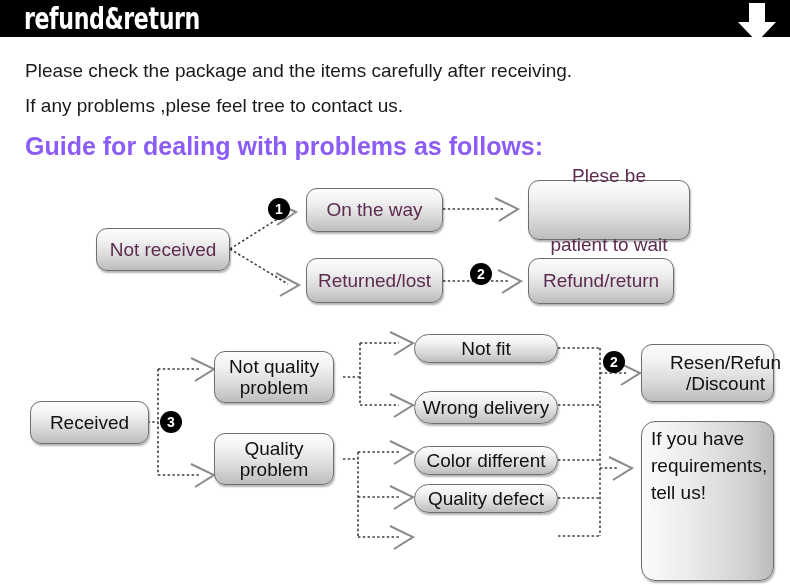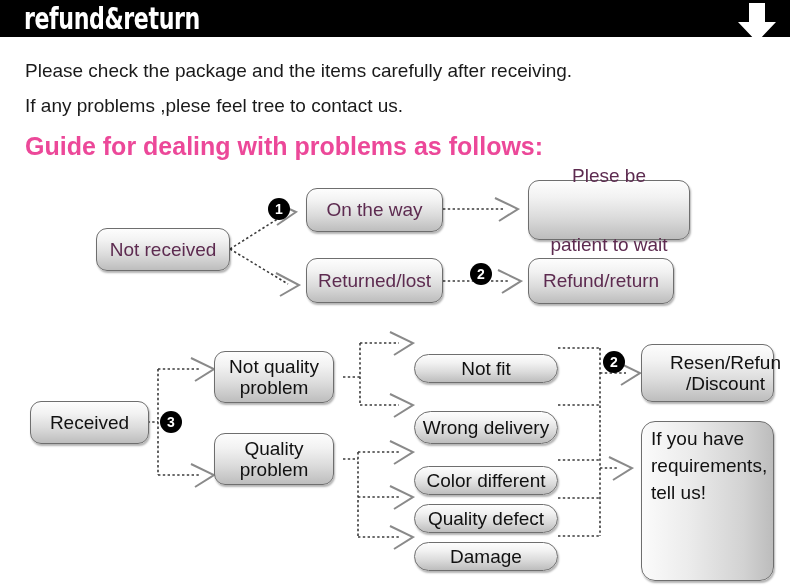--- a/index.html
+++ b/index.html
@@ -36,41 +36,41 @@
   
   .intro{
     position:absolute;left:25px;
     font-size:19px;color:#1a1a1a;
     white-space:nowrap;
   }
   .intro.l1{top:60px;}
   .intro.l2{top:95px;}
   .guide{
     position:absolute;left:25px;top:132px;
-    font-size:25px;font-weight:bold;color:#ec4899;
+    font-size:25px;font-weight:bold;color:#8b5cf6;
     white-space:nowrap;
   }
 
   
   .box{
     position:absolute;
     box-sizing:border-box;
     border:1px solid #6e6e6e;
     border-radius:11px;
     background:linear-gradient(to bottom,#fdfdfd 0%,#f2f2f2 28%,#dcdcdc 62%,#bdbdbd 100%);
     box-shadow:1px 2px 2px rgba(0,0,0,0.30);
     display:flex;align-items:center;justify-content:center;
     text-align:center;
     font-size:19px;
     color:#111111;
     line-height:1.12;
     padding:2px 6px;
   }
   .box.purple{color:#5d2b50;}
-  .box.pill{border-radius:19px;margin-top:20px;}
+  .box.pill{border-radius:19px;}
   .box.note{
     border-radius:14px;
     background:linear-gradient(to right,#fbfbfb 0%,#ececec 35%,#d2d2d2 78%,#bcbcbc 100%);
     display:block;
     text-align:left;
     font-size:19px;
     line-height:1.42;
     padding:4px 8px 4px 9px;
   }
 
@@ -201,21 +201,20 @@
   </div>
 
   <div class="box pill" style="left:414px;top:334px;width:144px;height:29px;">Not fit</div>
 
   <div class="box pill" style="left:414px;top:391px;width:144px;height:33px;">Wrong delivery</div>
 
   <div class="box pill" style="left:414px;top:446px;width:144px;height:29px;">Color different</div>
 
   <div class="box pill" style="left:414px;top:484px;width:144px;height:29px;">Quality defect</div>
 
-  <div class="box pill" style="left:414px;top:522px;width:144px;height:29px;">Damage</div>
 
   <div class="badge" style="left:603px;top:351px;">2</div>
 
   <div class="box" style="left:641px;top:344px;width:133px;height:58px;flex-direction:column;padding-left:42px;">
     <span>Resen/Refun</span>
     <span>/Discount</span>
   </div>
 
   <div class="box note" style="left:641px;top:421px;width:133px;height:160px;">
     <div>If you have</div>

